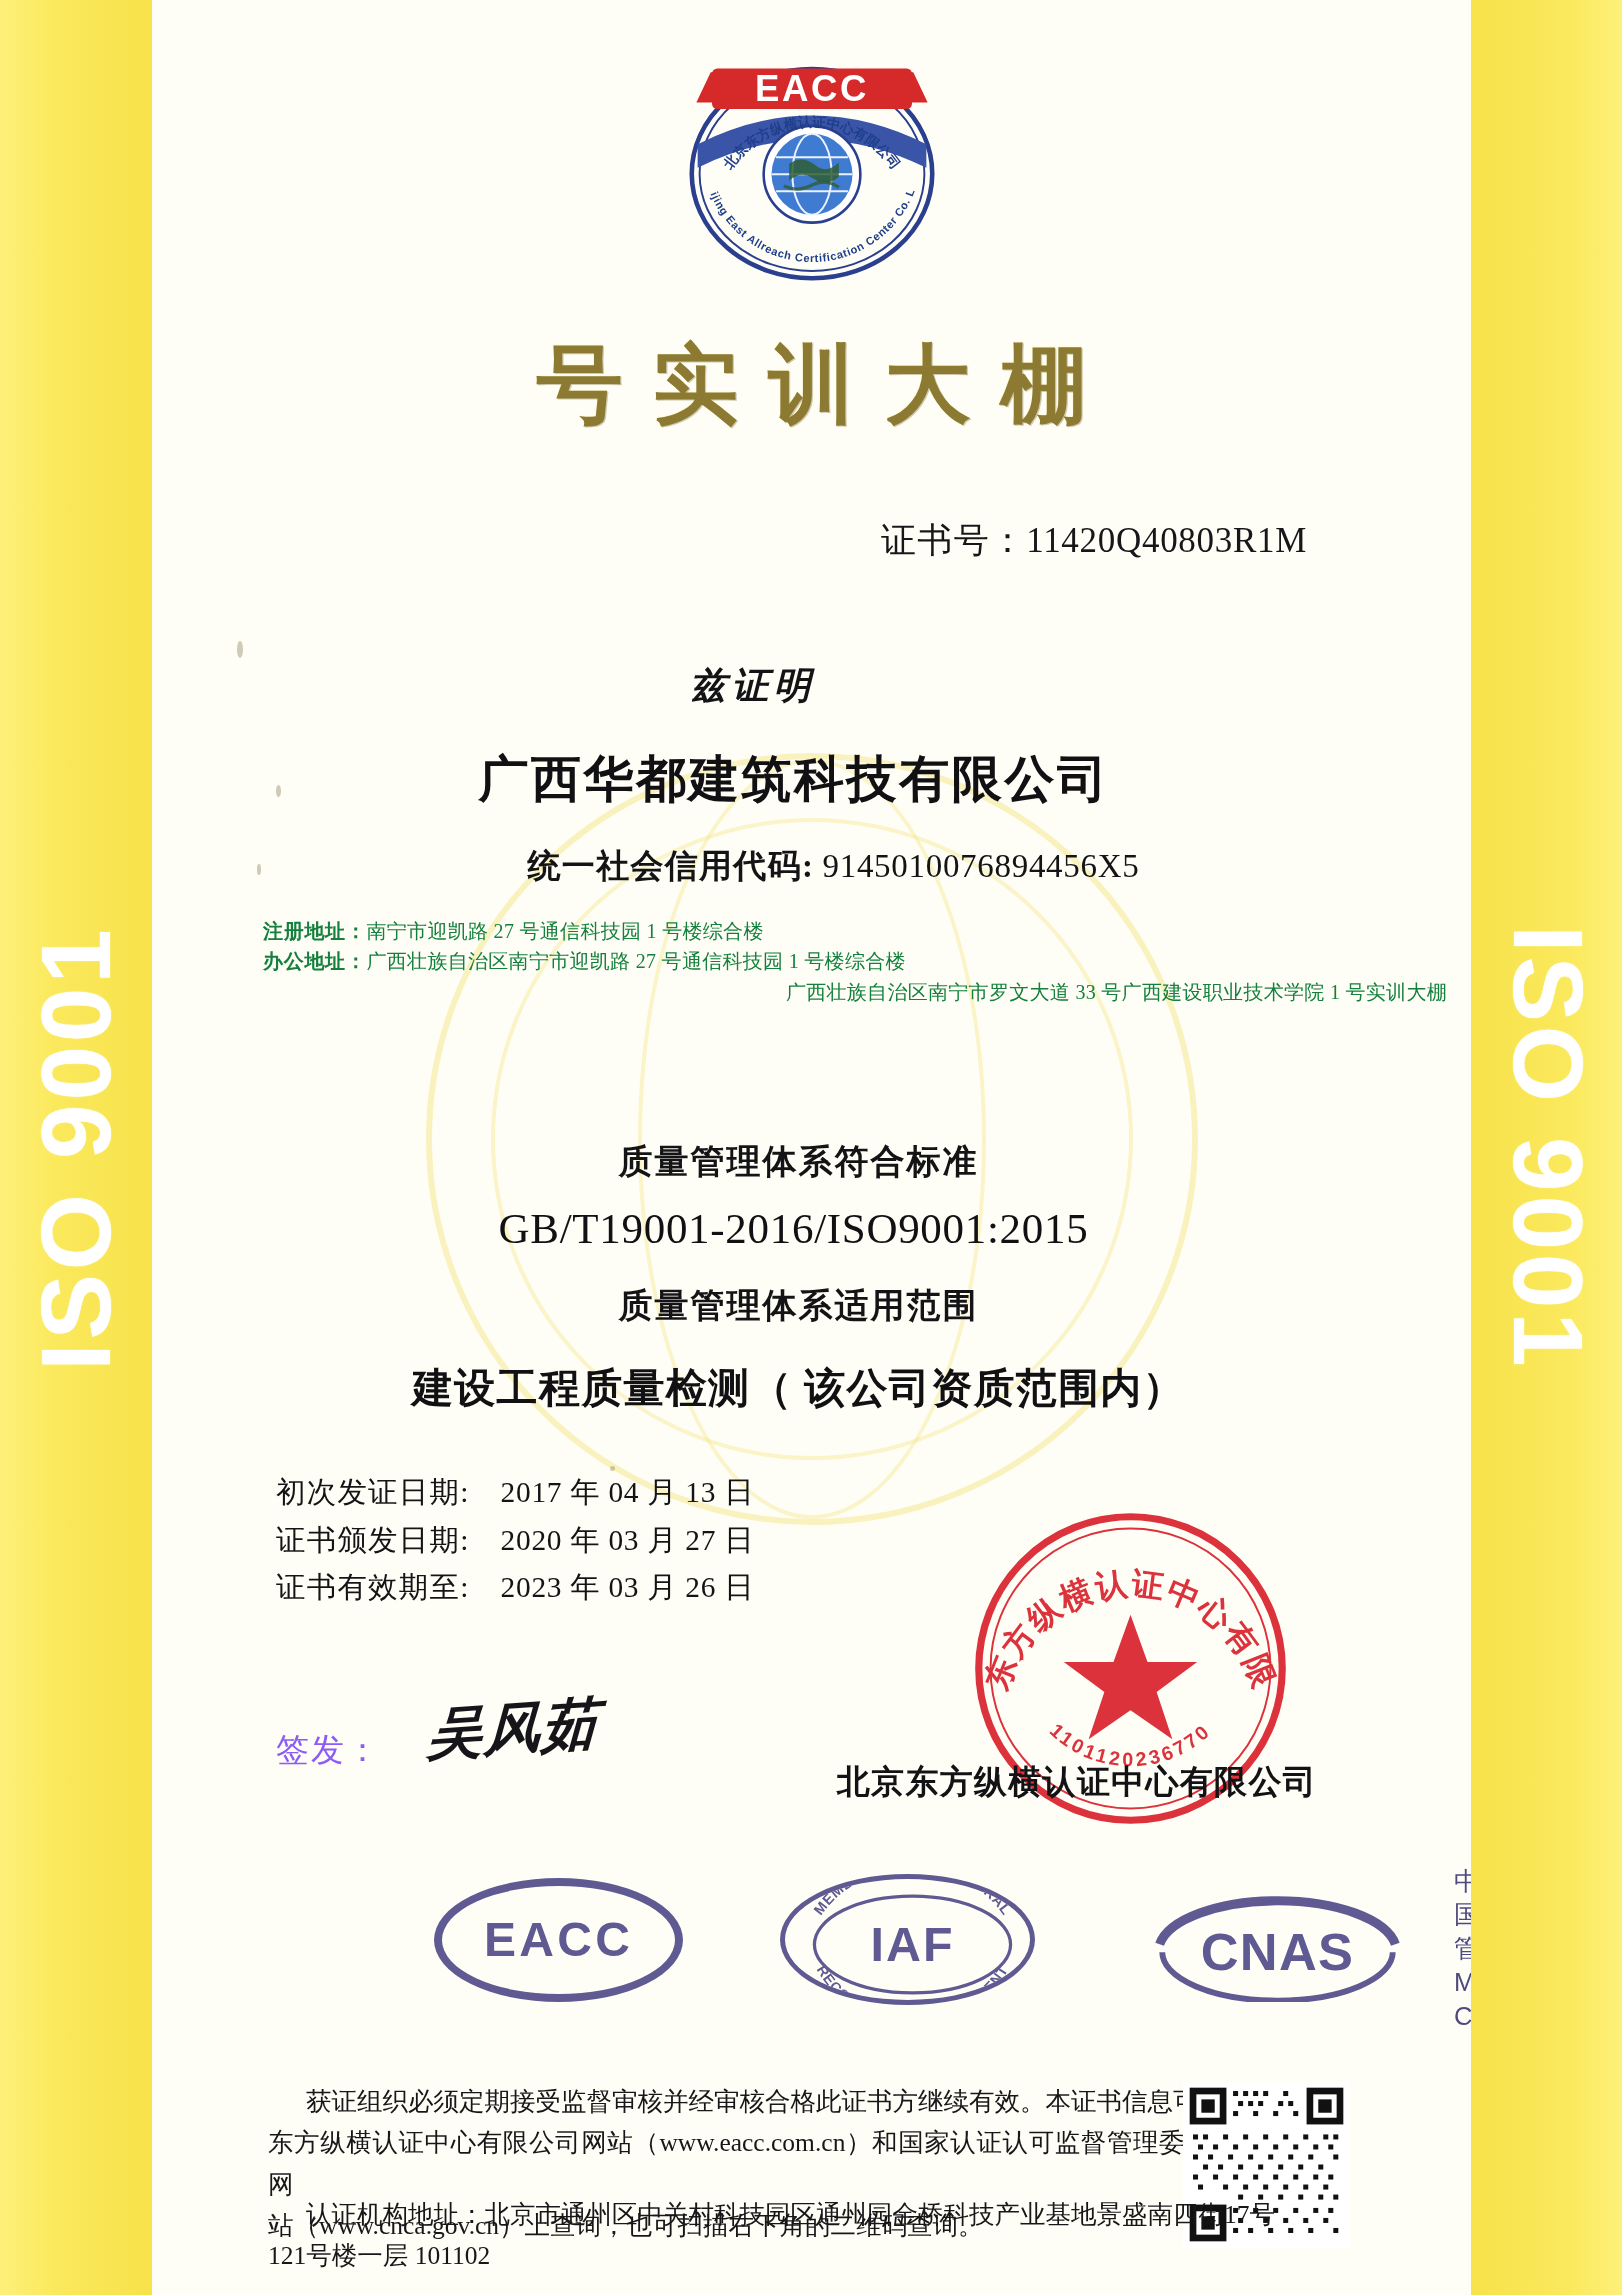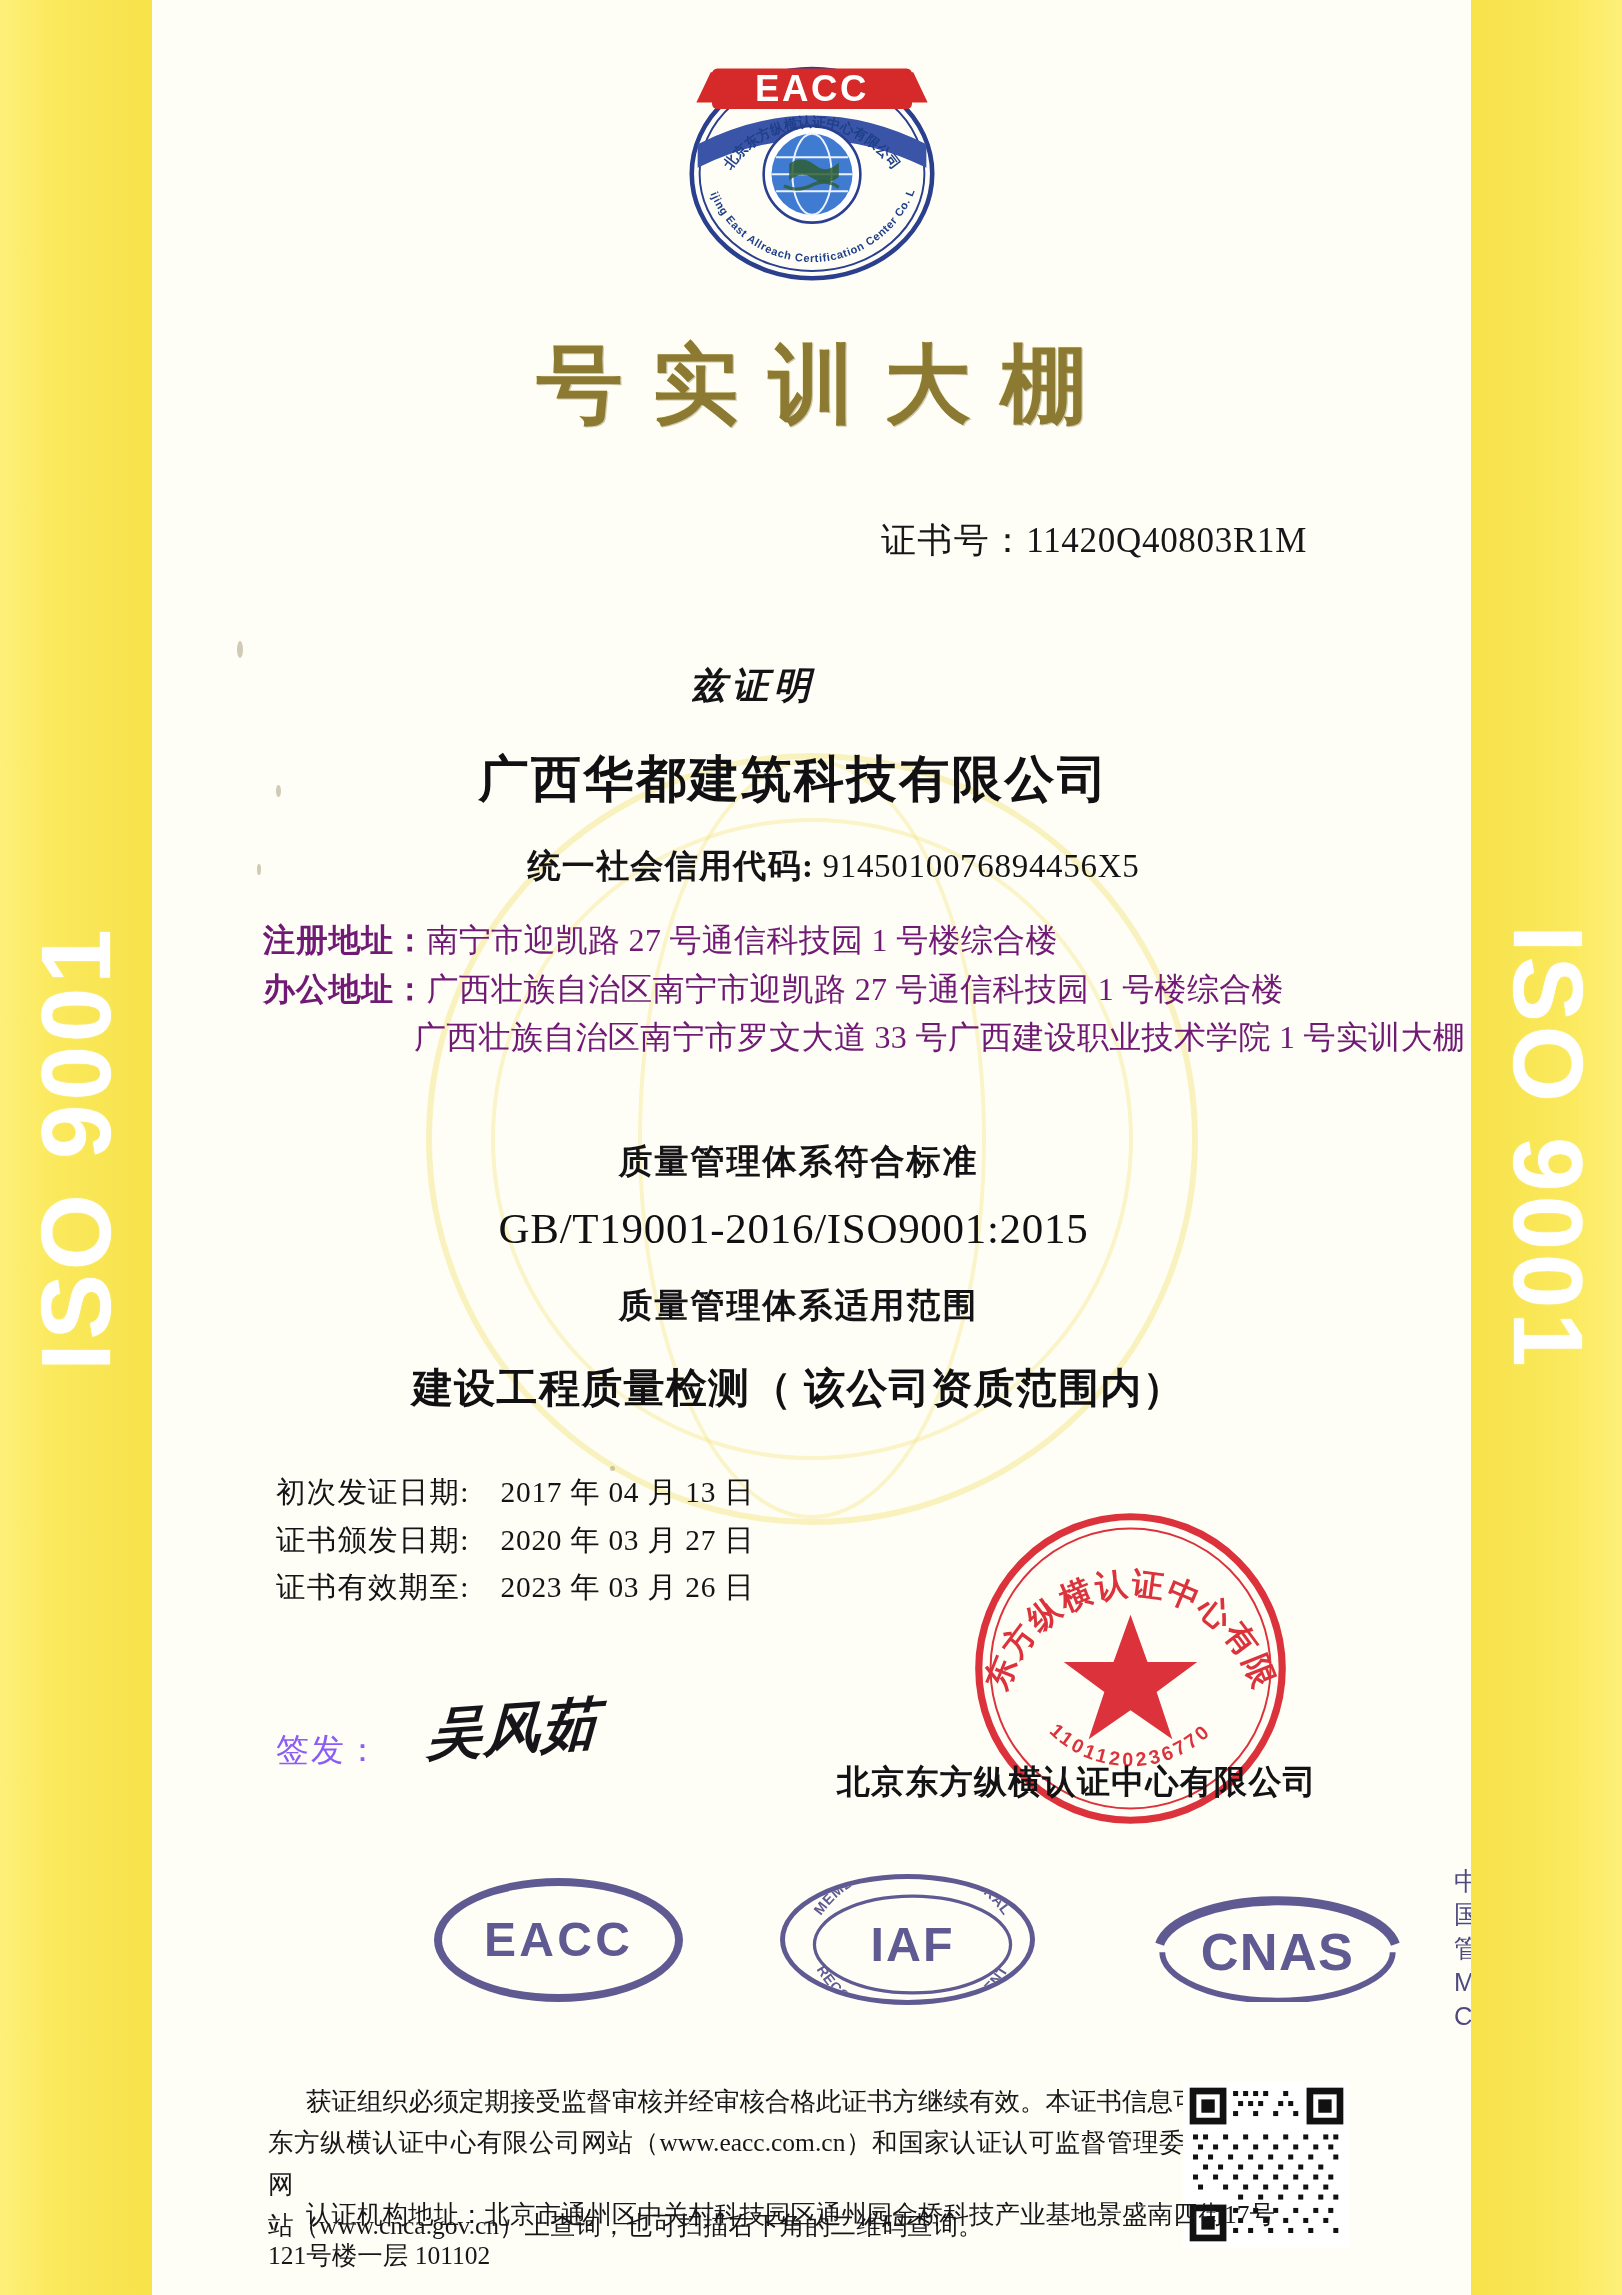--- a/index.html
+++ b/index.html
@@ -158,22 +158,22 @@
     padding-left: 44px;
   }
   .credit .k { font-weight: 700; letter-spacing: 1.3px; }
   .credit .v { letter-spacing: 0.7px; }
 
   .addr-block {
     position: absolute;
     left: 111px;
     top: 916px;
     width: 1184px;
-    font-size: 32px;
-    color: #701a75;
+    font-size: 20px;
+    color: #15803d;
     line-height: 1.52;
   }
   .addr-row { display: block; white-space: nowrap; }
   .addr-row .k { font-weight: 700; letter-spacing: 0.7px; }
   .addr-row .v { letter-spacing: 0.3px; }
   .addr-cont { display: block; padding-left: 151px; white-space: nowrap; letter-spacing: 0.3px; text-align: right; }
 
   .std-label {
     position: absolute;
     left: 0; right: 0;

